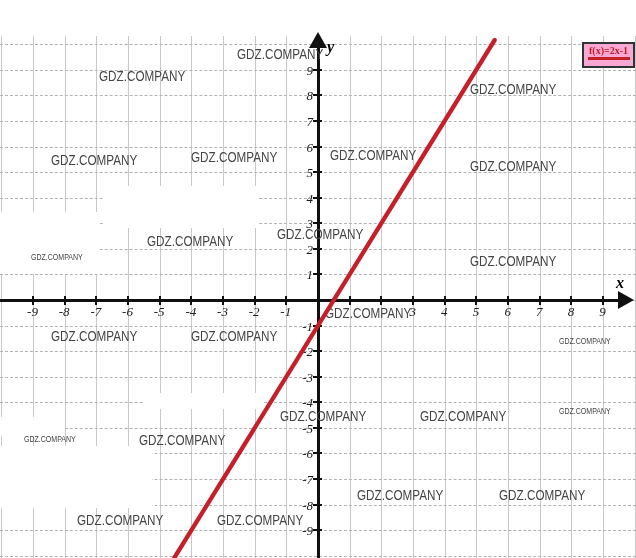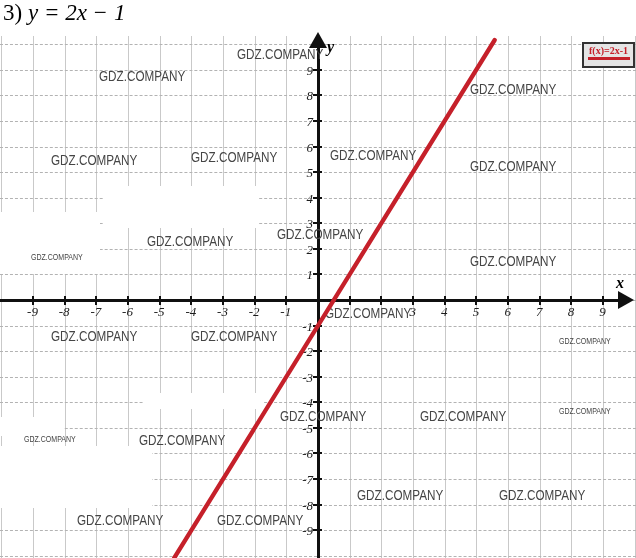--- a/index.html
+++ b/index.html
@@ -33,21 +33,21 @@
            border-top:9px solid transparent;border-bottom:9px solid transparent;}
   #y-arrow{left:309px;top:32px;border-bottom:16px solid #101010;
            border-left:9px solid transparent;border-right:9px solid transparent;}
   .axisname{position:absolute;font:italic bold 16px "Liberation Serif",serif;color:#000;}
   #xname{left:616px;top:274px;}
   #yname{left:327px;top:38px;}
 
   #fn-svg{position:absolute;left:0;top:0;}
 
   #legend{position:absolute;left:582px;top:42px;width:53px;height:26px;
-          background:#e5e5e5;border:2px solid #333;box-sizing:border-box;
+          background:#f9a8d4;border:2px solid #333;box-sizing:border-box;
           text-align:center;padding-top:1px;}
   #legend .lab{font:bold 10px "Liberation Serif",serif;color:#c5202a;line-height:11px;}
   #legend .bar{width:42px;height:3px;background:#c5202a;margin:1px auto 0;}
 </style>
 </head>
 <body>
 
 <div id="stage">
 
   <div id="grid-layer">
@@ -207,22 +207,18 @@
       <div class="wm big" style="left: 357px; top: 486px; color: rgb(69, 69, 69);">GDZ.COMPANY</div>
       <div class="wm big" style="left: 499px; top: 486px; color: rgb(69, 69, 69);">GDZ.COMPANY</div>
       <div class="wm big" style="left: 77px; top: 511px; color: rgb(69, 69, 69);">GDZ.COMPANY</div>
       <div class="wm big" style="left: 217px; top: 511px; color: rgb(69, 69, 69);">GDZ.COMPANY</div>
     </div>
 
   <svg id="fn-svg" width="636" height="558">
     <line id="fline" stroke-linecap="round" x1="174.2" y1="558" x2="494.7" y2="40" stroke="#c5202a" stroke-width="4.3"></line>
   </svg>
 
-  <div id="title">
-    <span>3)</span>
-    <span class="eq">y = 2x − 1</span>
-  </div>
 
   <div id="legend" style="border-color: rgb(51, 51, 51);">
     <div class="lab" style="color: rgb(197, 32, 42);">f(x)=2x-1</div>
     <div class="bar" style="background: rgb(197, 32, 42);"></div>
   </div>
 </div>
 
 </body></html>

